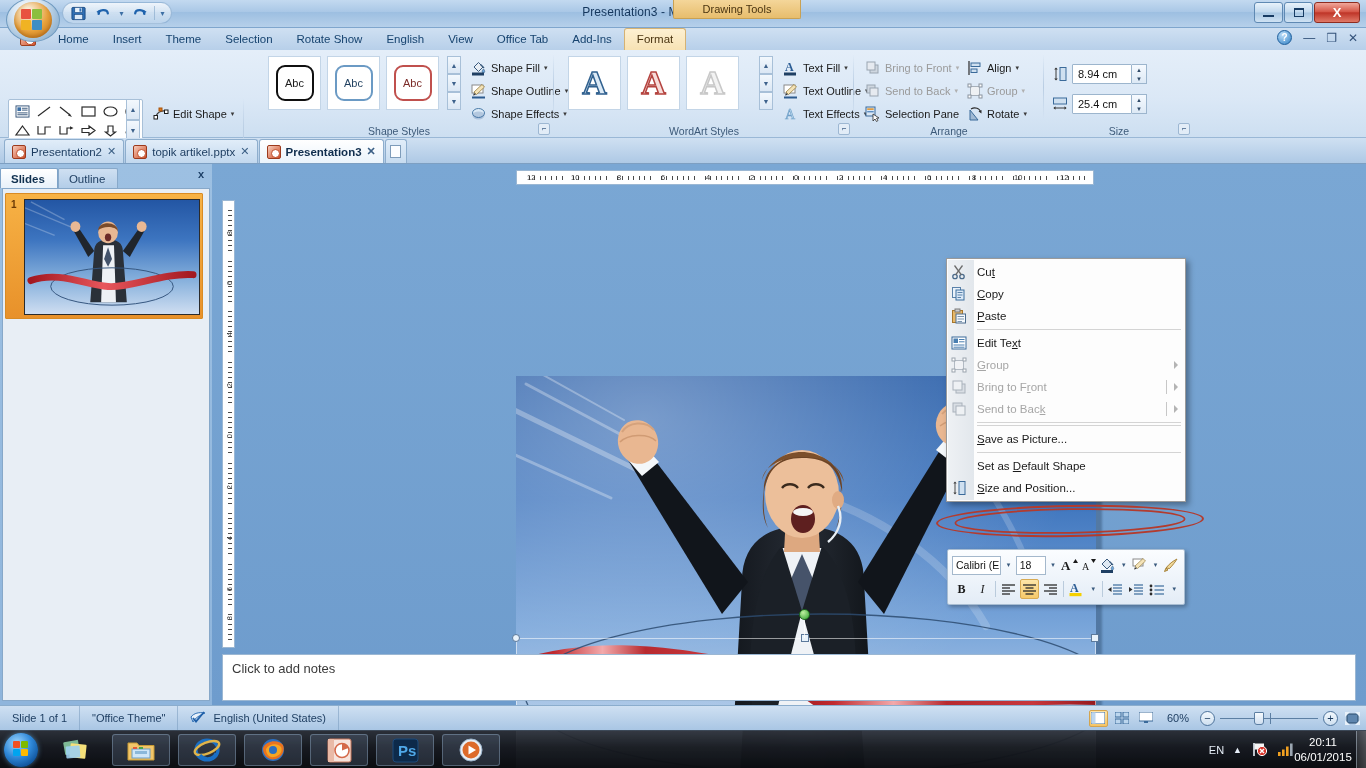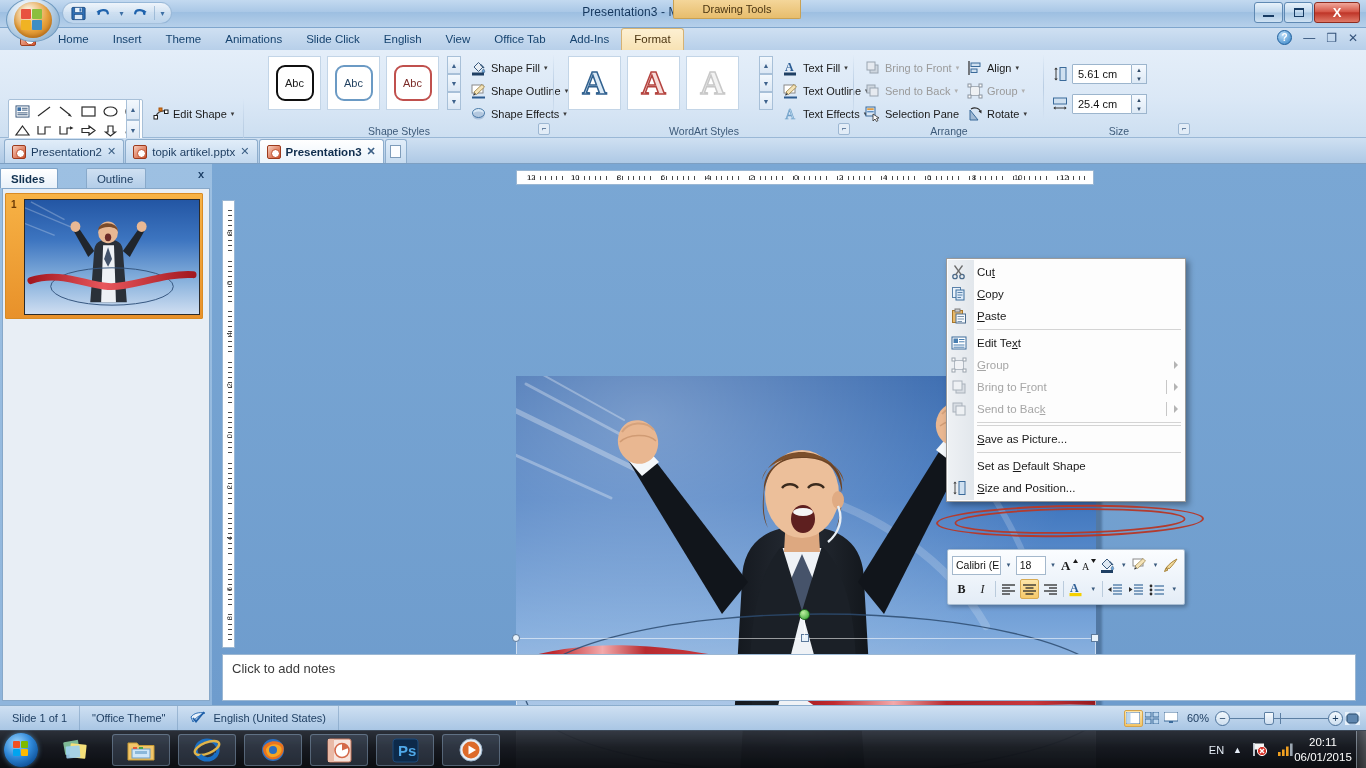--- a/index.html
+++ b/index.html
@@ -245,21 +245,21 @@
     height:20px; line-height:20px; font-size:11.5px; padding:0 12px 0 10px;
     color:#1b3b5f; position:relative;
   }
   .ptab.sel{
     background:linear-gradient(to bottom,#ffffff,#e8f1fa);
     font-weight:bold; color:#10304f;
     border:1px solid #7ea3c8; border-bottom:none; border-radius:2px 2px 0 0;
   }
   .ptab.unsel{
     background:linear-gradient(to bottom,#cfe0f2,#b3cde8);
-    border:1px solid #88a9ca; border-bottom:none; border-radius:2px 2px 0 0;margin-left:28px;
+    border:1px solid #88a9ca; border-bottom:none; border-radius:2px 2px 0 0;
   }
   .pane-close{ position:absolute; right:8px; top:4px; font-size:11px; color:#1d3f66; font-weight:bold; }
   .thumb-area{
     position:absolute; left:2px; top:24px; width:208px; height:513px;
     background:#e8eef5; border:1px solid #87a8c9;
   }
   .thumb-row{
     position:absolute; left:2px; top:4px; width:198px; height:126px;
     background:linear-gradient(to bottom,#f7b245,#e8912a);
     border:1px solid #d98b24; border-radius:1px;
@@ -356,21 +356,21 @@
 
   
   .statusbar{
     position:absolute; left:0; top:705px; width:1366px; height:25px;
     background:linear-gradient(to bottom,#cfe0f2,#a9c6e4);
     border-top:1px solid #8badcd; display:flex; align-items:center;
     font-size:11px; color:#1b3b5f;
   }
   .sb-cell{ padding:0 12px; height:25px; display:flex; align-items:center; gap:6px;
             border-right:1px solid rgba(120,155,190,.55); }
-  .sb-right{ position:absolute; right:4px; display:flex; align-items:center; height:25px; }
+  .sb-right{ position:absolute; right:4px; display:flex; align-items:center; gap:5px; height:25px; }
   .viewbtn{ width:19px;height:17px; border:1px solid transparent; display:flex;align-items:center;justify-content:center; }
   .viewbtn.on{ background:linear-gradient(to bottom,#fde5a8,#f5c465); border:1px solid #d3a44f; border-radius:2px; }
   .zoomtrack{ position:relative; width:98px; height:17px; display:flex;align-items:center; }
   .zoomline{ position:absolute; left:0; right:0; top:8px; height:1px; background:#5c7fa3; }
   .zoomthumb{ position:absolute; left:34px; top:2px; width:10px;height:13px;
      background:linear-gradient(to bottom,#f6fafe,#cfdff0); border:1px solid #5c7fa3; border-radius:1px 1px 3px 3px; }
   .zoommid{ position:absolute; left:50px; top:3px; width:1px;height:11px; background:#5c7fa3; }
   .zcirc{ width:15px;height:15px;border-radius:50%;border:1px solid #4d739b;
      background:linear-gradient(to bottom,#f2f8fd,#cfe0f0); color:#1b3b5f; font-size:11px;
      display:flex;align-items:center;justify-content:center; line-height:1; }
@@ -458,22 +458,22 @@
       <div class="qat-sep"></div>
       <div class="qat-dd">▾</div>
     </div>
 
     <div class="tabstrip">
       <div class="ppt-tabicon"></div>
       <div class="tabs">
         <div class="tab">Home</div>
         <div class="tab">Insert</div>
         <div class="tab">Theme</div>
-        <div class="tab">Animations</div>
-        <div class="tab">Slide Click</div>
+        <div class="tab">Selection</div>
+        <div class="tab">Rotate Show</div>
         <div class="tab">English</div>
         <div class="tab">View</div>
         <div class="tab">Office Tab</div>
         <div class="tab">Add-Ins</div>
         <div class="tab ctx">Format</div>
       </div>
     </div>
 
     <div class="help-row">
       <div class="help-circle">?</div>
@@ -816,21 +816,21 @@
         <div class="size-row" style="left:8px; top:14px;">
           <span class="ico">
             <svg width="16" height="16" viewBox="0 0 16 16">
                 <path d="M4 2 L4 14" stroke="#3a3a3a" stroke-width="1"></path>
                 <path d="M2.2 3.5 L4 1.4 L5.8 3.5 Z" fill="#3a3a3a"></path>
                 <path d="M2.2 12.5 L4 14.6 L5.8 12.5 Z" fill="#3a3a3a"></path>
                 <rect x="8" y="1.5" width="6" height="13" fill="#cfe0f0" stroke="#3a6a9a"></rect>
               </svg>
           </span>
           <div style="display:flex;">
-            <div class="spin-box">5.61 cm</div>
+            <div class="spin-box">8.94 cm</div>
             <div class="spin-arrows">
                 <span class="sa">▲</span>
                 <span class="sa">▼</span>
               </div>
           </div>
         </div>
         <div class="size-row" style="left:8px; top:44px;">
           <span class="ico">
             <svg width="16" height="16" viewBox="0 0 16 16">
                 <rect x="1.5" y="2" width="13" height="6" fill="#cfe0f0" stroke="#3a6a9a"></rect>

